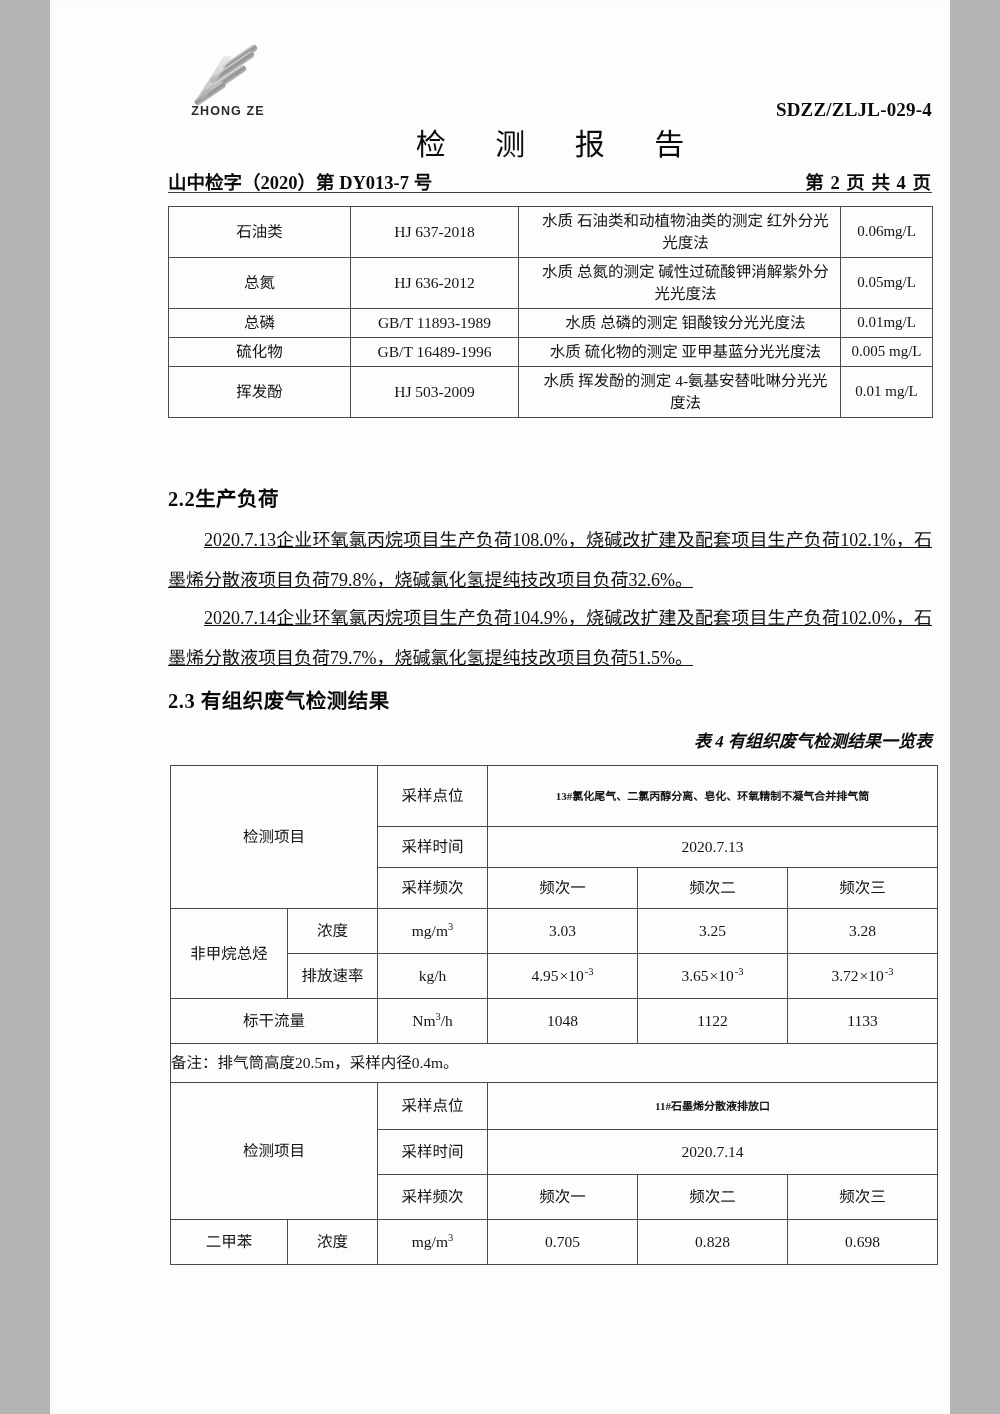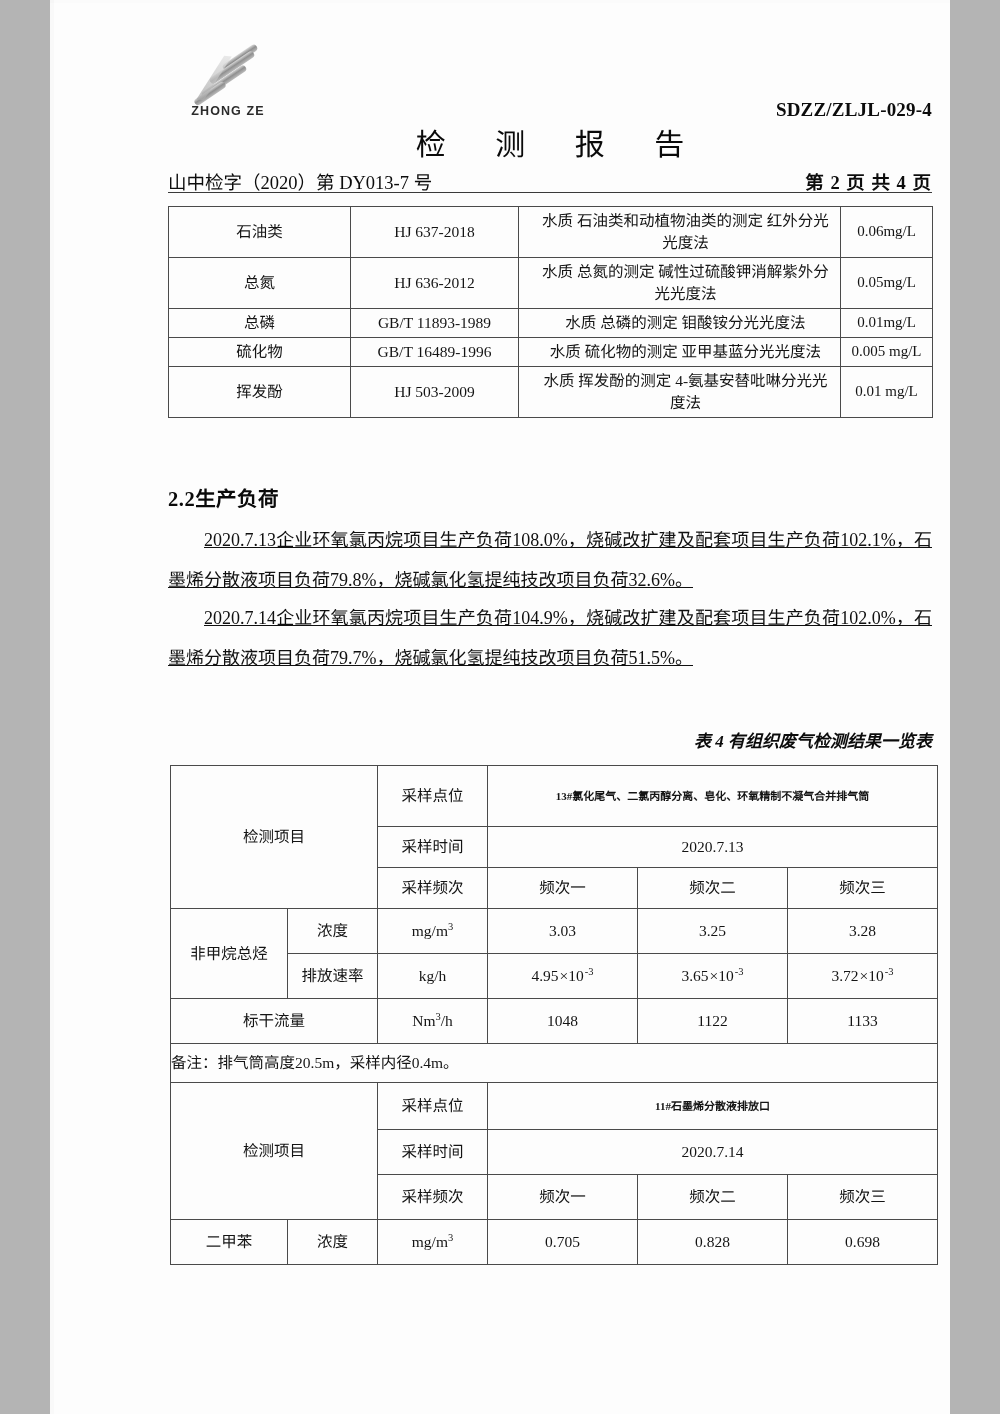--- a/index.html
+++ b/index.html
@@ -104,21 +104,21 @@
     letter-spacing:20px;
     padding-left:20px;
     color:#0a0a0a;
     font-family:"DejaVu Serif", serif;
   }
   .report-no{
     position:absolute;
     left:0;
     top:124px;
     font-size:18.5px;
-    font-weight:400;
+    font-weight:700;
     color:#0c0c0c;
   }
   .page-no{
     position:absolute;
     right:0;
     top:124px;
     font-size:18.5px;
     font-weight:700;
     color:#0c0c0c;
     letter-spacing:1px;
@@ -298,20 +298,21 @@
         <td class="method">水质   挥发酚的测定 4-氨基安替吡啉分光光度法</td>
         <td class="lim">0.01 mg/L</td>
       </tr>
     </tbody>
   </table>
 
   <div class="h2" style="top:482px">2.2生产负荷</div>
   <div class="para" style="top:520px">2020.7.13企业环氧氯丙烷项目生产负荷108.0%，烧碱改扩建及配套项目生产负荷102.1%，石墨烯分散液项目负荷79.8%，烧碱氯化氢提纯技改项目负荷32.6%。</div>
   <div class="para" style="top:598px">2020.7.14企业环氧氯丙烷项目生产负荷104.9%，烧碱改扩建及配套项目生产负荷102.0%，石墨烯分散液项目负荷79.7%，烧碱氯化氢提纯技改项目负荷51.5%。</div>
 
+  <div class="h2" style="top:684px">2.3 有组织废气检测结果</div>
   <div class="tbl-caption" style="top:727px">表 4   有组织废气检测结果一览表</div>
 
   <table class="doc tbl4">
     <colgroup>
       <col style="width:117px">
         <col style="width:90px">
         <col style="width:110px">
       <col style="width:150px">
         <col style="width:150px">
         <col style="width:150px">

